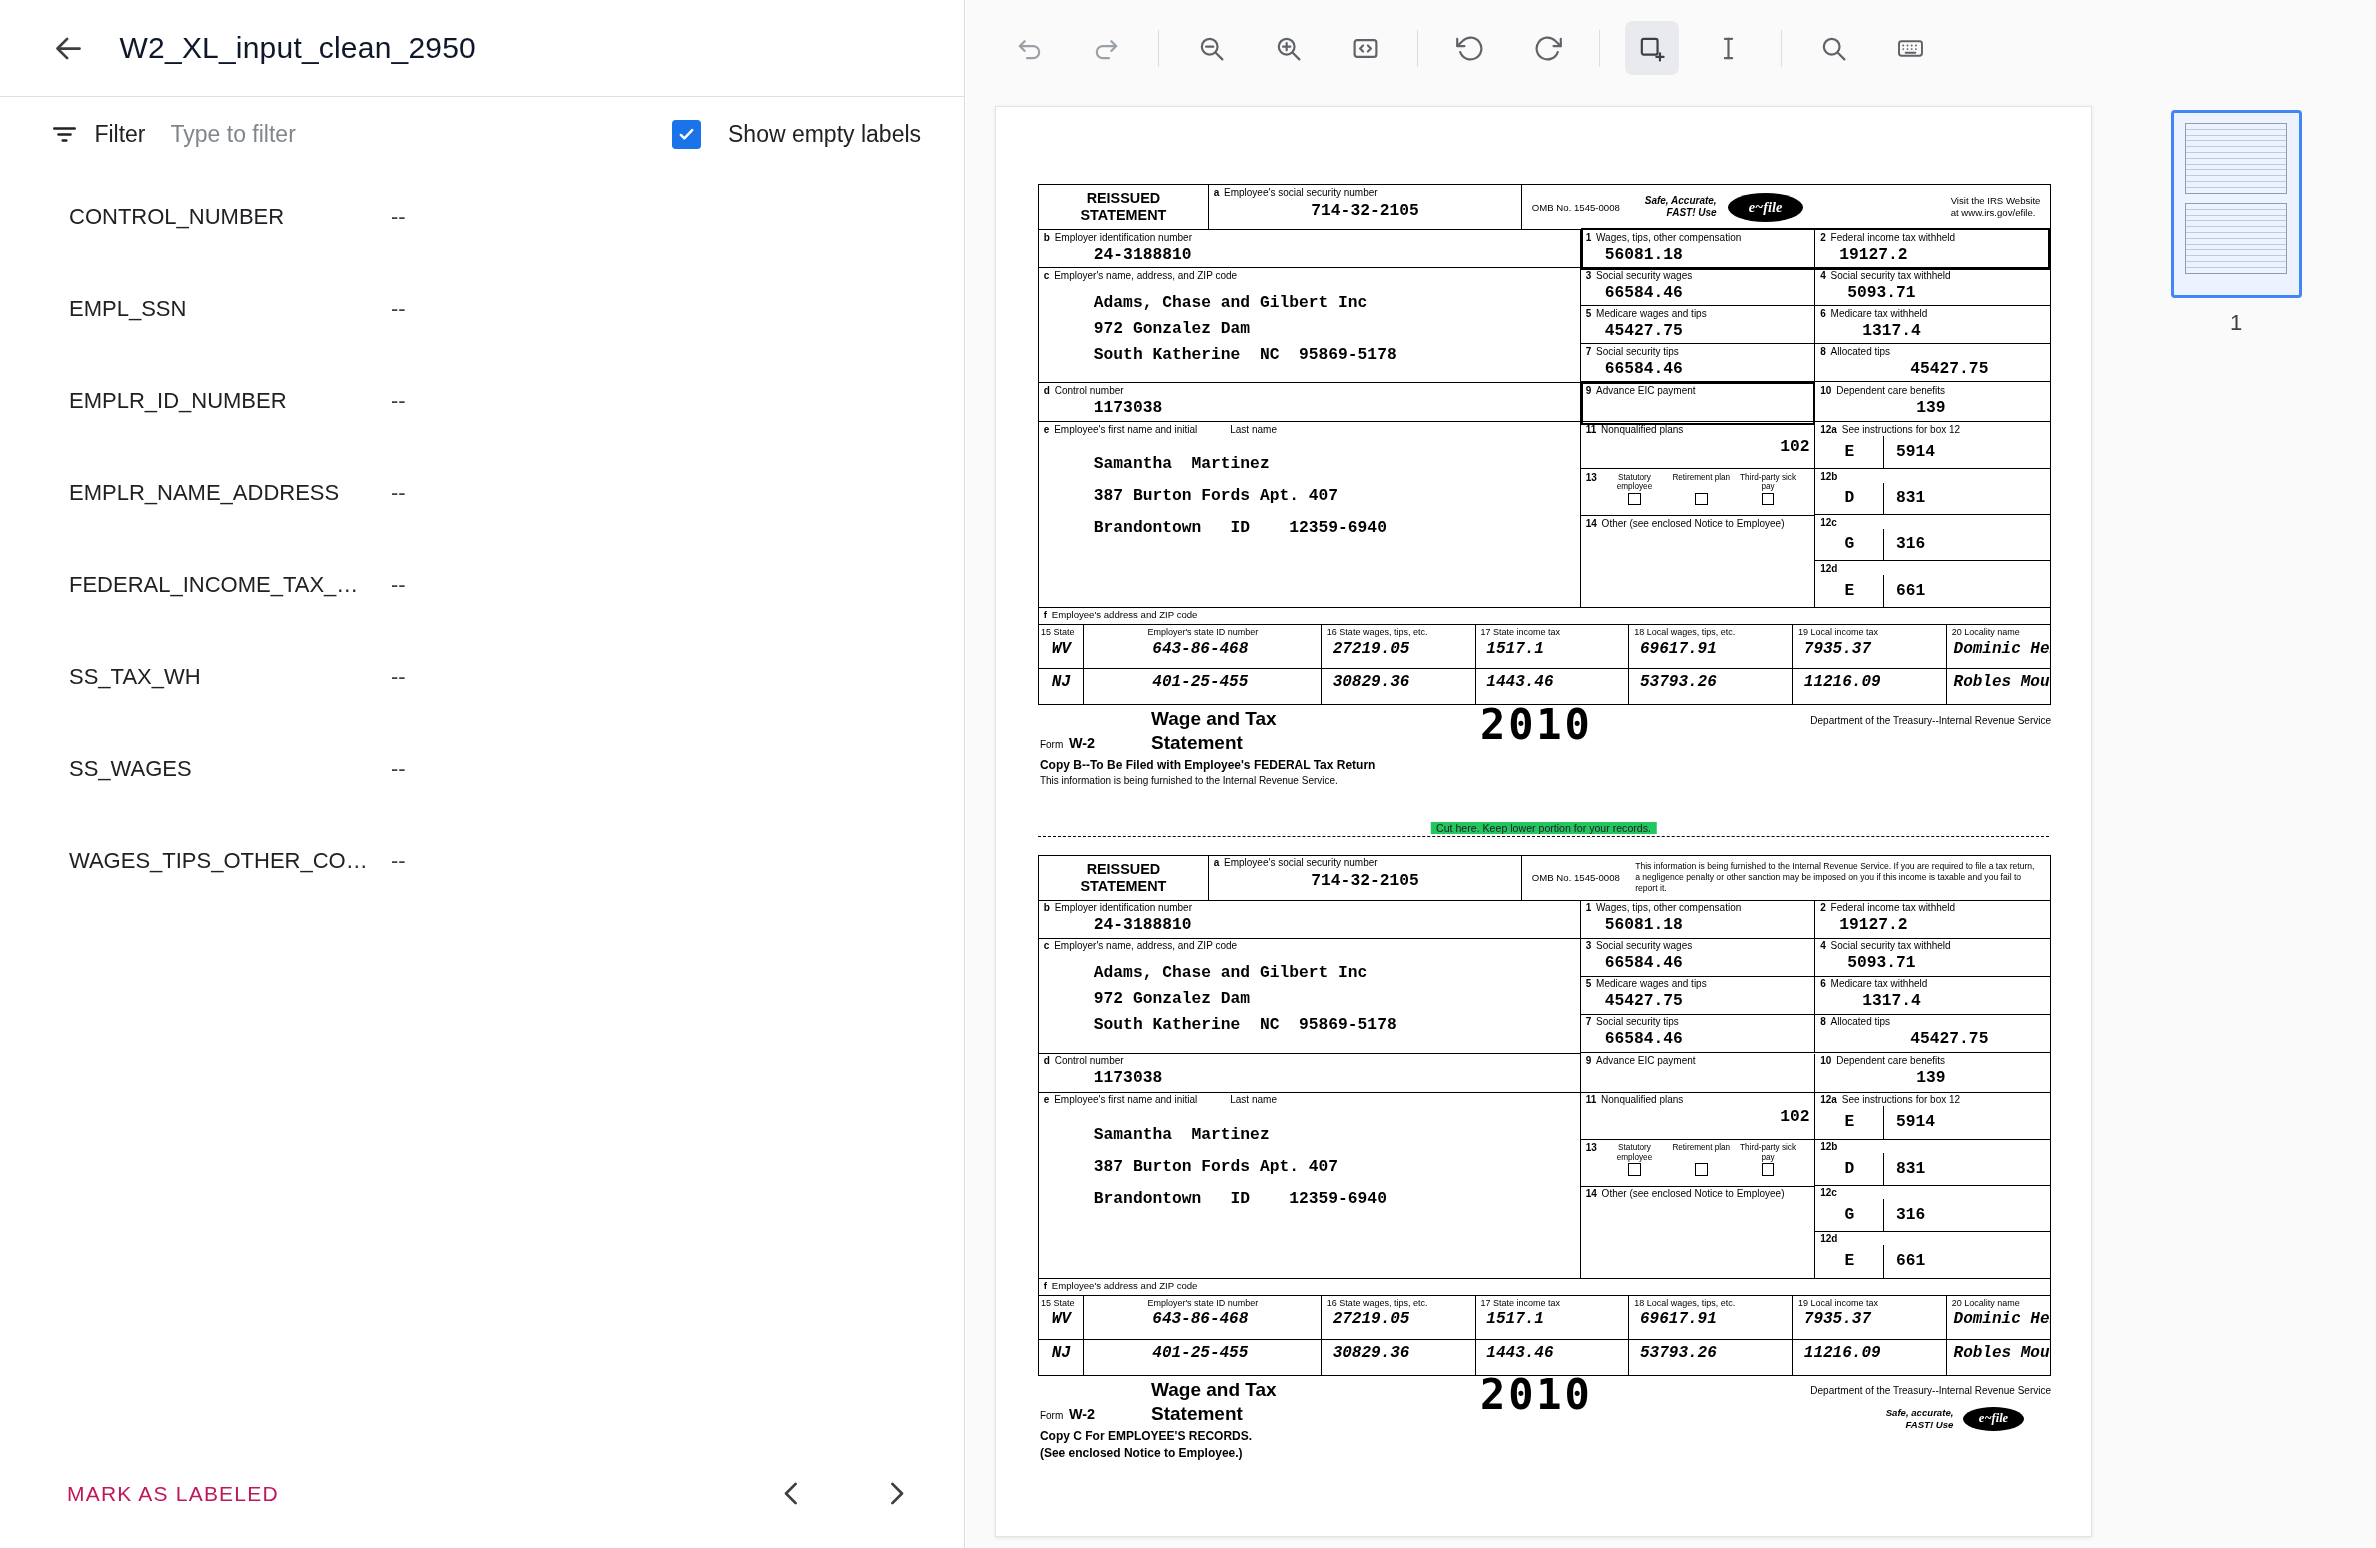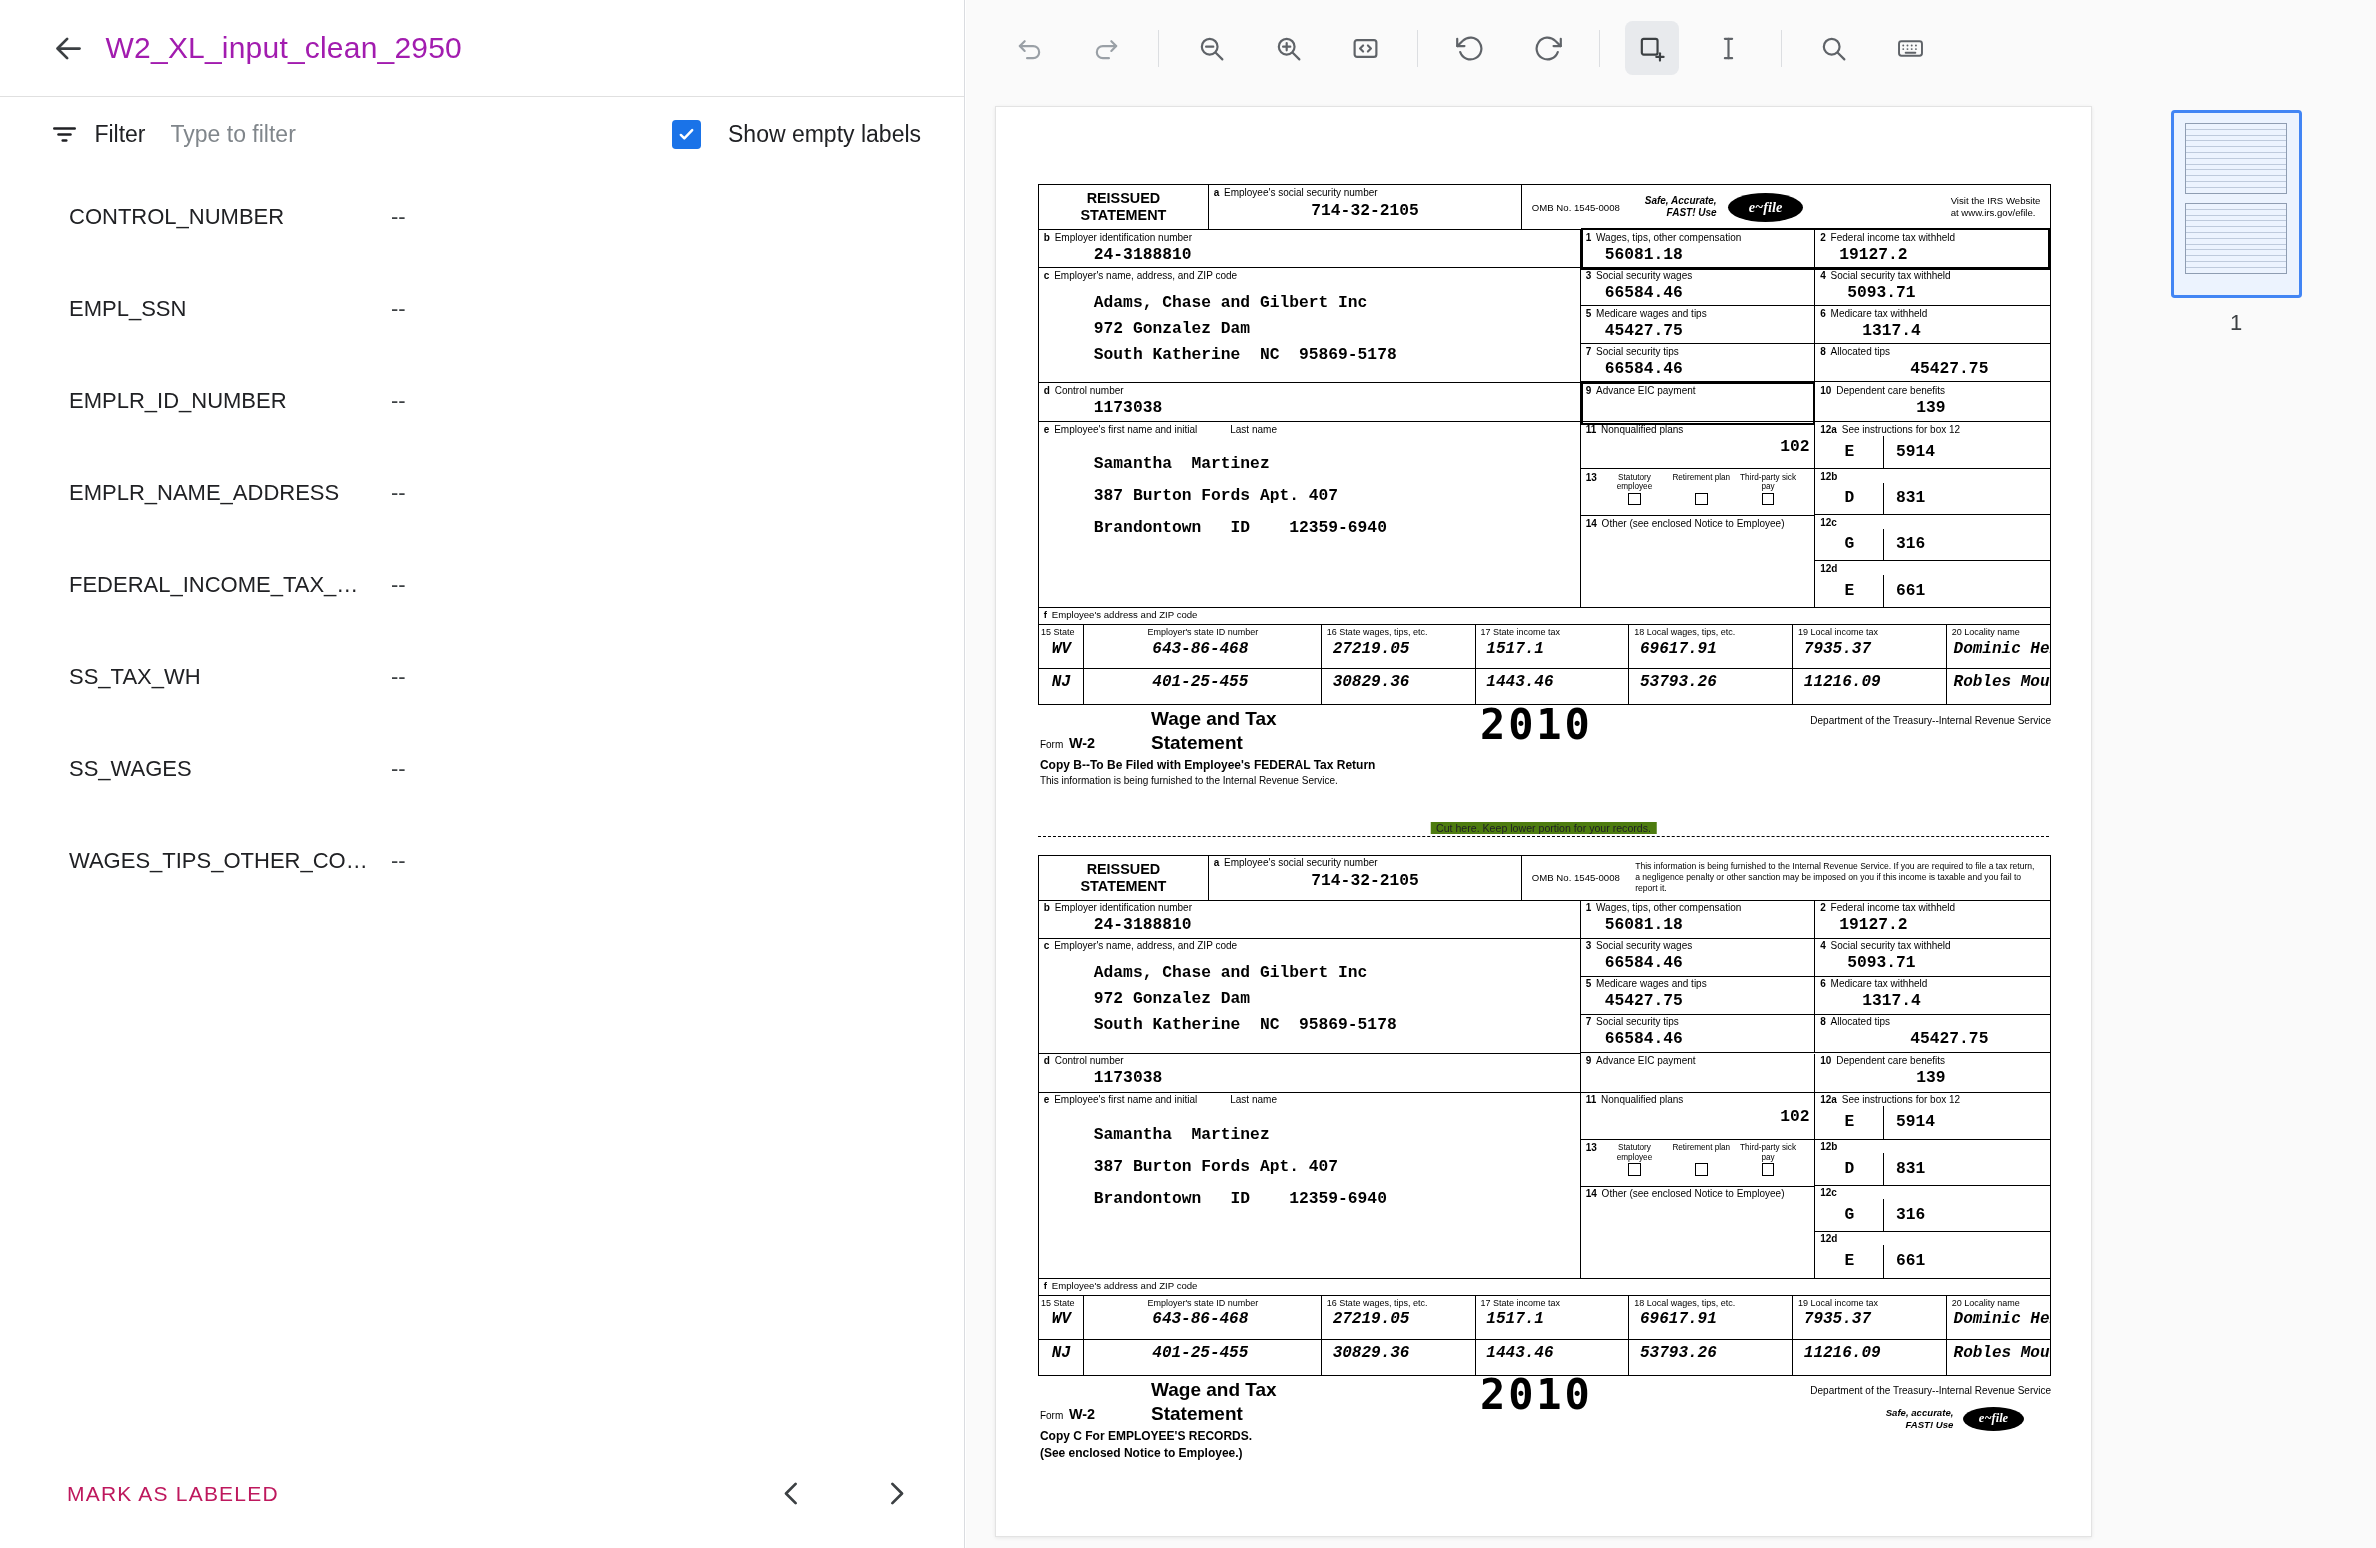--- a/index.html
+++ b/index.html
@@ -4,21 +4,21 @@
 <style>
   *{box-sizing:border-box;margin:0;padding:0;}
   html,body{width:2377px;height:1549px;overflow:hidden;}
   body{font-family:"Liberation Sans",sans-serif;background:#fff;color:#202124;}
   .app{position:relative;width:2377px;height:1549px;overflow:hidden;background:#fff;}
 
   
   .left-panel{position:absolute;left:0;top:0;width:965px;height:1549px;background:#fff;border-right:1px solid #dadce0;}
   .panel-header{height:97px;display:flex;align-items:center;padding-left:46px;border-bottom:1px solid #e0e0e0;}
   .icon-btn{background:none;border:none;cursor:pointer;display:flex;align-items:center;justify-content:center;padding:5.8px;color:#3c4043;}
-  .doc-title{font-size:30px;font-weight:400;color:#a21caf;margin-left:15px;letter-spacing:0.2px;}
+  .doc-title{font-size:30px;font-weight:400;color:#0f172a;margin-left:29px;letter-spacing:0.2px;}
   .filter-row{height:74px;display:flex;align-items:center;padding-left:50px;position:relative;}
   .filter-label{font-size:23px;font-weight:500;color:#202124;margin-left:15.4px;}
   .filter-input{margin-left:25px;width:317px;border:none;outline:none;font-size:23px;color:#202124;background:transparent;font-family:"Liberation Sans",sans-serif;}
   .filter-input::placeholder{color:#80868b;}
   .show-empty{position:absolute;left:672px;display:flex;align-items:center;gap:27px;cursor:pointer;}
   .checkbox{width:29px;height:29px;border-radius:3.8px;background:#1a73e8;display:flex;align-items:center;justify-content:center;}
   .show-empty-label{font-size:23px;color:#202124;}
   .label-list{height:1266px;overflow:hidden;}
   .label-row{display:flex;align-items:center;height:92px;padding-left:69px;cursor:pointer;}
   .label-name{width:322px;font-size:22px;font-weight:500;color:#202124;white-space:nowrap;overflow:hidden;}
@@ -103,21 +103,21 @@
   .fyear{position:absolute;left:442px;top:-5.8px;font-family:"DejaVu Sans Mono",monospace;font-size:42px;font-weight:700;letter-spacing:2.9px;}
   .ftreasury{position:absolute;right:0;top:9.6px;font-size:10px;}
   .fcopy1{position:absolute;left:1.9px;top:53px;font-size:12px;font-weight:700;}
   .fcopy2{position:absolute;left:1.9px;top:70px;font-size:10px;}
   .fcopy2c{position:absolute;left:1.9px;top:70px;font-size:12px;font-weight:700;}
   .fefile{position:absolute;right:27px;top:31px;display:flex;align-items:center;gap:9.6px;}
   .fsafe{font-size:9.6px;font-weight:700;font-style:italic;text-align:right;line-height:1.25;}
 
   .cut-row{position:relative;height:21px;margin:19px 0 17.3px;}
   .cut-line{position:absolute;left:0;right:0;bottom:0;border-top:1.9px dashed #000;}
-  .cut-text{position:absolute;left:50%;transform:translateX(-50%);bottom:3.8px;font-size:10.6px;background:#4d7c0f;padding:0 5.8px;}
+  .cut-text{position:absolute;left:50%;transform:translateX(-50%);bottom:3.8px;font-size:10.6px;background:#22c55e;padding:0 5.8px;}
 </style>
 </head>
 <body>
 
 <div class="app">
 
   <aside class="left-panel">
     <header class="panel-header">
       <button class="icon-btn">
         <svg width="33" height="33" viewBox="0 0 24 24" fill="none" stroke="#3c4043" stroke-width="2" stroke-linecap="round" stroke-linejoin="round">

